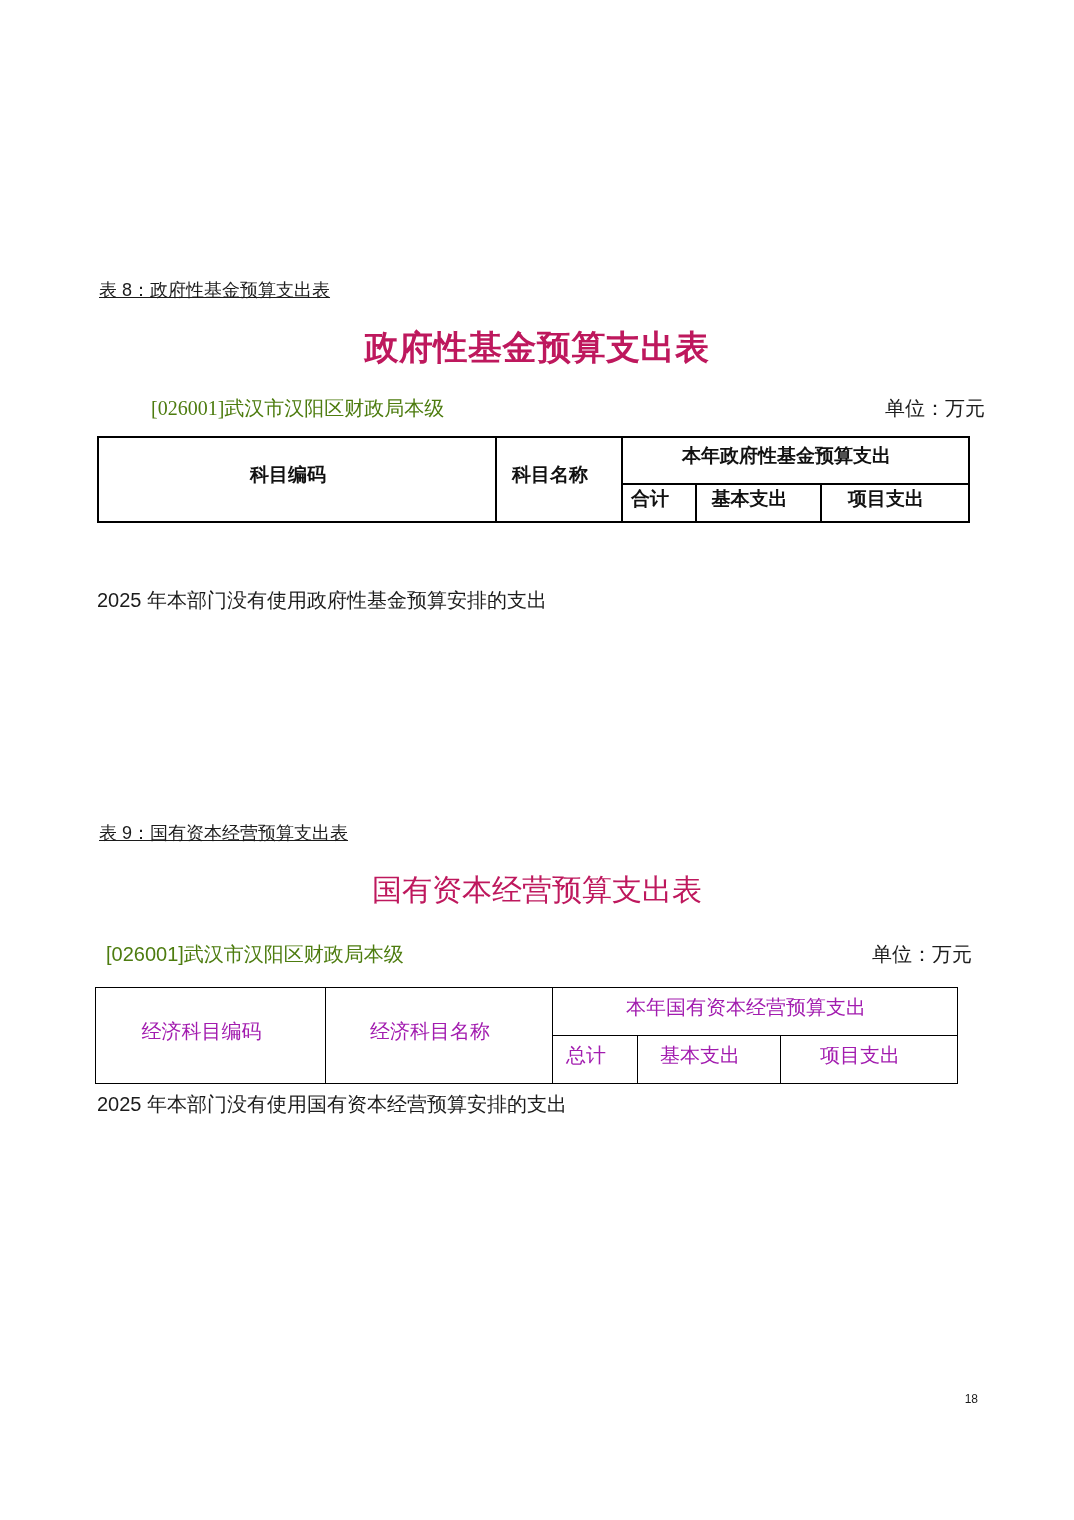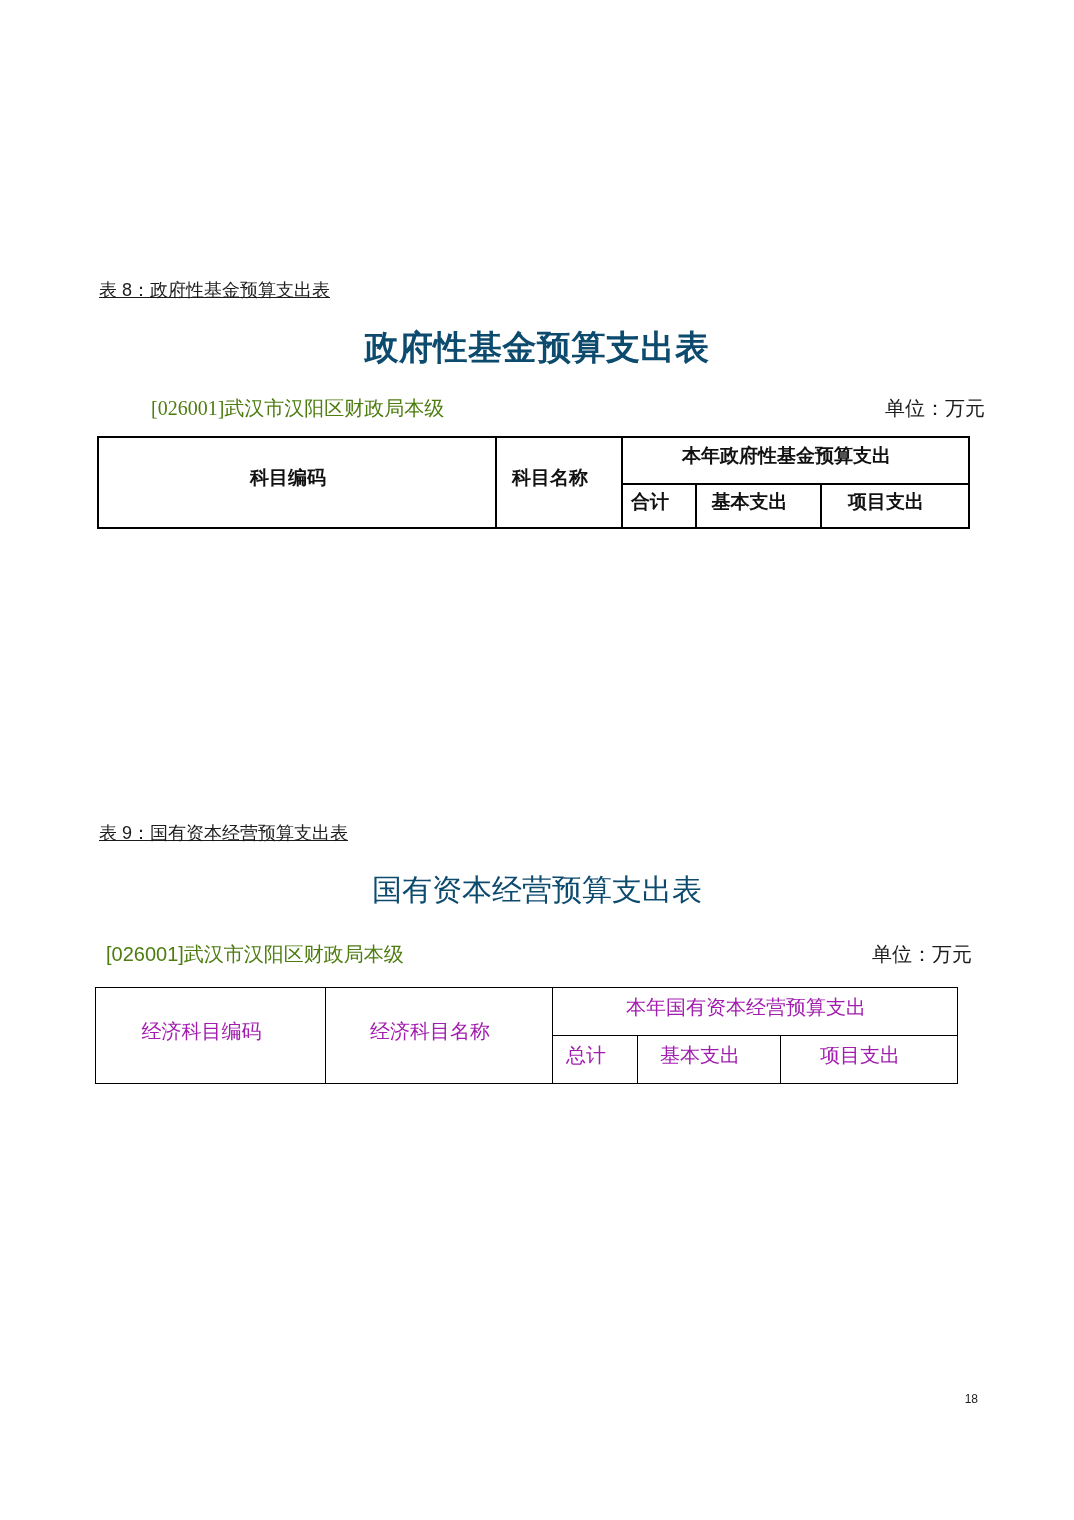--- a/index.html
+++ b/index.html
@@ -21,21 +21,21 @@
     font-family: "Liberation Sans", "Liberation Serif", serif;
     color: #1c1c1c;
     text-decoration: underline;
   }
   .big-title {
     position: absolute;
     left: 0;
     width: 100%;
     text-align: center;
     font-family: Liberation Mono, monospace;
-    color: #0c4a6e;
+    color: #be185d;
     white-space: nowrap;
   }
   .big-title.t8 { top: 325px; font-size: 34px; font-weight: bold; letter-spacing: 0.5px; }
   .big-title.t9 { top: 870px; font-size: 30px; font-weight: normal; }
   .org-line {
     position: absolute;
     font-size: 20px;
     white-space: nowrap;
     color: #4d7c0f;
   }
@@ -62,21 +62,21 @@
   
   table.t-gov { left: 97px; top: 436px; width: 871px; }
   table.t-gov td {
     border: 2px solid #000;
     font-family: "Liberation Sans", "DejaVu Sans", sans-serif;
     font-weight: bold;
     font-size: 19px;
     color: #111;
   }
   table.t-gov tr.r1 td { height: 47px; }
-  table.t-gov tr.r2 td { height: 44px; }
+  table.t-gov tr.r2 td { height: 38px; }
   
   table.t-soe { left: 95px; top: 987px; width: 862px; }
   table.t-soe td {
     border: 1.5px solid #000;
     font-family: "Liberation Serif", "DejaVu Serif", serif;
     font-weight: normal;
     font-size: 20px;
     color: #a21caf;
   }
   table.t-soe tr.r1 td { height: 48px; }
@@ -125,20 +125,21 @@
         <td colspan="3">本年政府性基金预算支出</td>
       </tr>
       <tr class="r2">
         <td>合计</td>
         <td>基本支出</td>
         <td>项目支出</td>
       </tr>
     </tbody>
   </table>
 
+  <div class="note" style="left:97px; top:587px;">2025 年本部门没有使用政府性基金预算安排的支出</div>
 
   <div class="caption" style="left:99px; top:823px;">表 9：国有资本经营预算支出表</div>
 
   <div class="big-title t9">国有资本经营预算支出表</div>
 
   <div class="org-line org-mixed" style="left:106px; top:941px;">[026001]武汉市汉阳区财政局本级</div>
 
   <div class="unit-label" style="right:102px; top:941px;">单位：万元</div>
 
   <table class="budget t-soe">
@@ -156,16 +157,17 @@
         <td colspan="3">本年国有资本经营预算支出</td>
       </tr>
       <tr class="r2">
         <td>总计</td>
         <td>基本支出</td>
         <td>项目支出</td>
       </tr>
     </tbody>
   </table>
 
+  <div class="note" style="left:97px; top:1091px;">2025 年本部门没有使用国有资本经营预算安排的支出</div>
 
   <div class="page-number">18</div>
 
 </div>
 
 </body></html>

